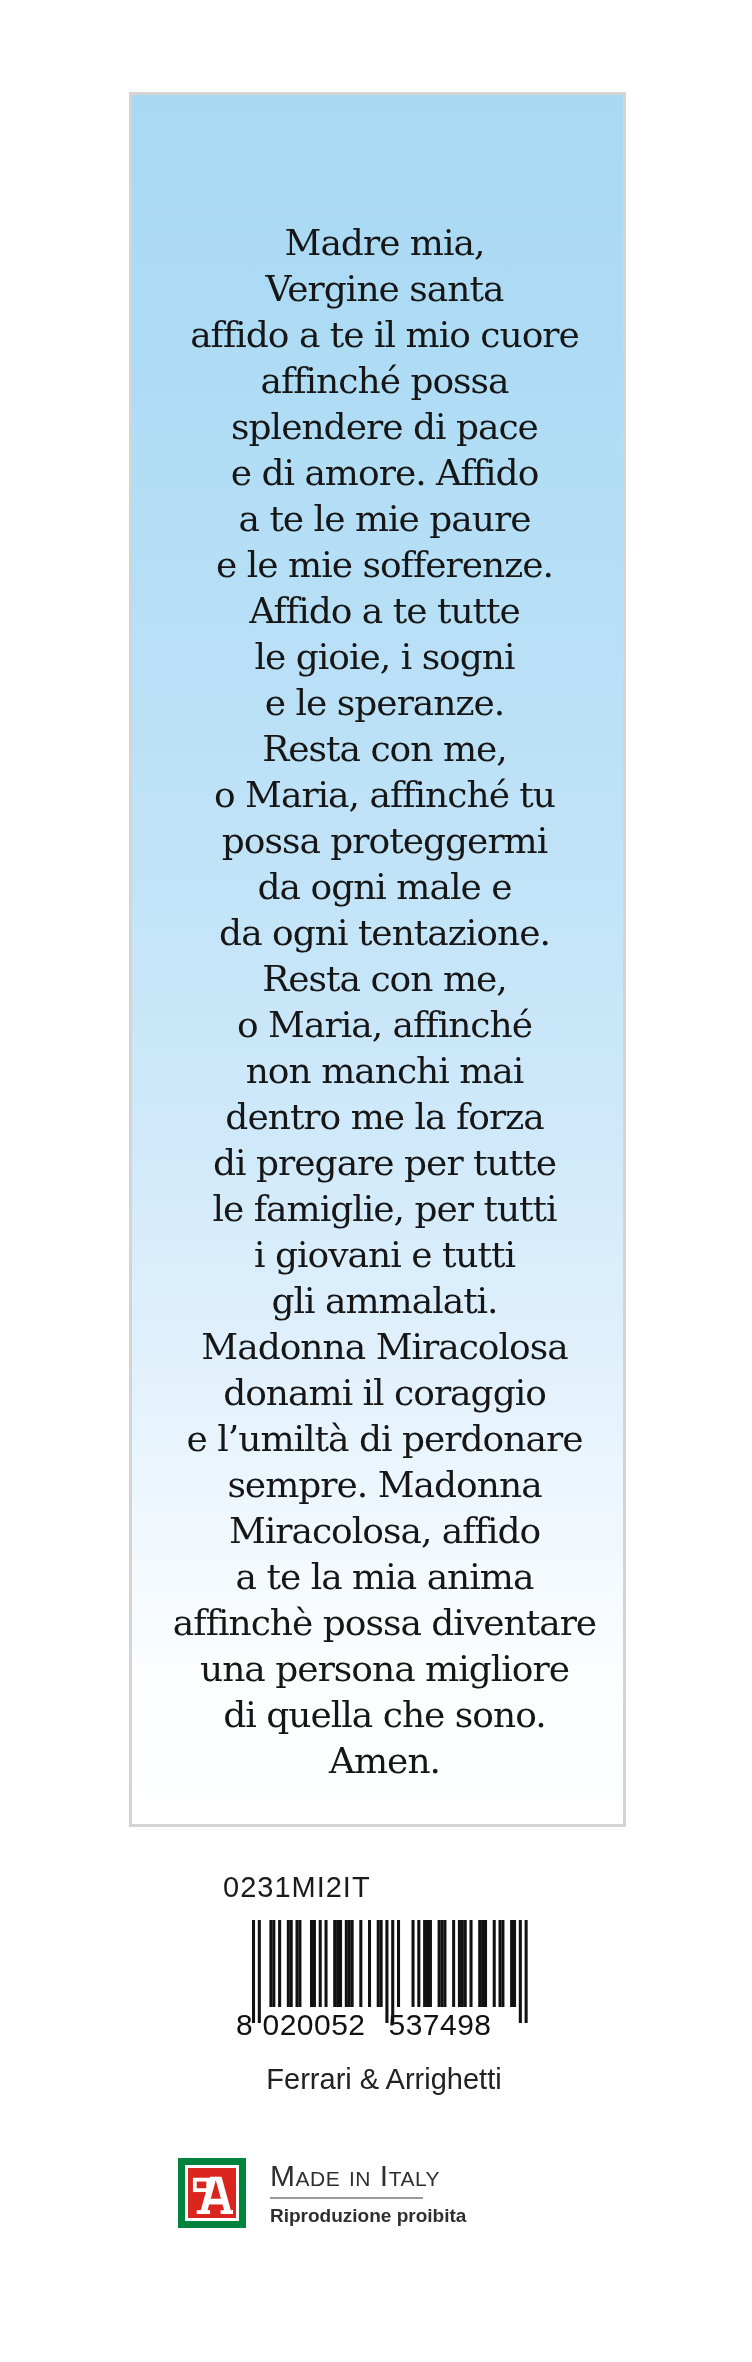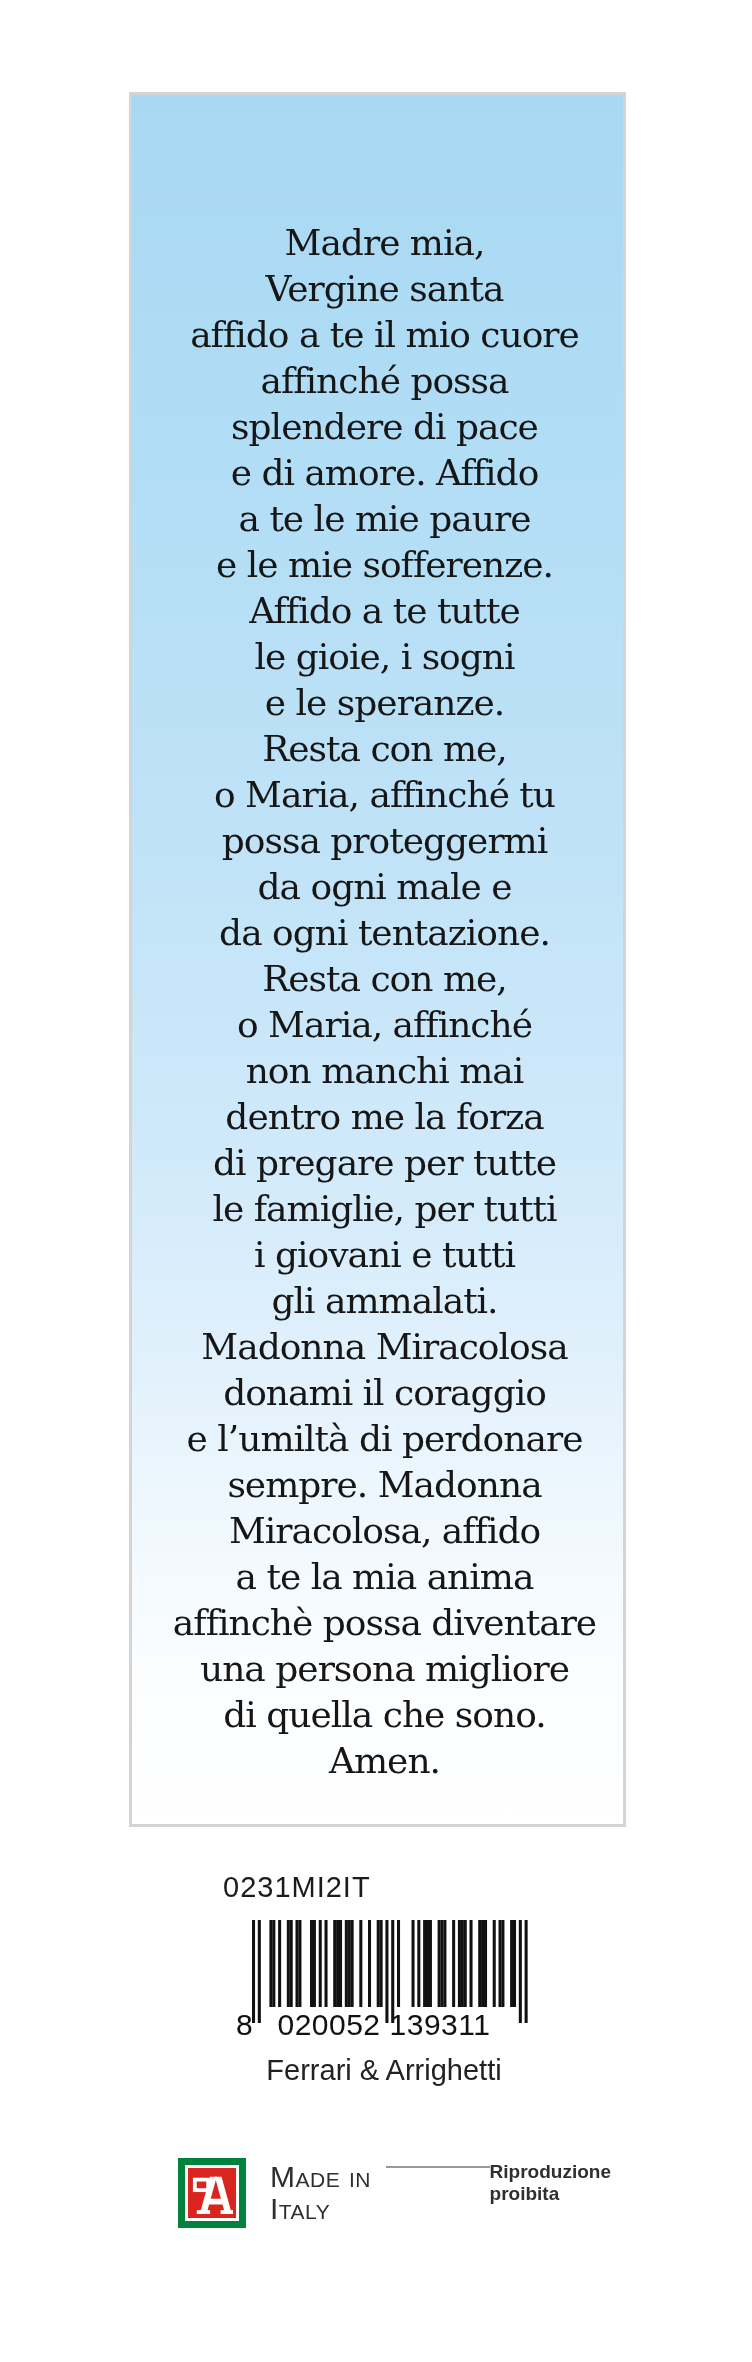--- a/index.html
+++ b/index.html
@@ -40,41 +40,41 @@
   }
   .barcode{
     position:relative;margin-top:17px;height:133px;
   }
   .barcode svg{position:absolute;left:29px;top:0;fill:#111111;}
   .bd{
     position:absolute;font-size:30px;line-height:34px;color:#111111;
     top:88px;white-space:nowrap;
   }
   .bd-first{left:13px;}
-  .bd-left{left:106px;transform:translateX(-50%);letter-spacing:0.5px;}
+  .bd-left{left:91px;transform:translateX(-50%);letter-spacing:0.5px;}
   .bd-right{left:217px;transform:translateX(-50%);letter-spacing:0.5px;}
   .publisher{
-    text-align:center;
+    margin-top:9px;text-align:center;
     font-size:29px;line-height:34px;color:#222222;
   }
   .footer{
     position:absolute;left:46px;top:2063px;
     display:flex;align-items:center;gap:24px;
   }
   .logo{
     width:68px;height:70px;background:var(--logo-green,#00843d);
     display:flex;align-items:center;justify-content:center;flex:none;
   }
   .logo-inner{
     width:48px;height:50px;background:var(--logo-red,#d9251d);
     border:3px solid #ffffff;box-sizing:content-box;
     display:flex;align-items:center;justify-content:center;
   }
   .logo-inner svg{width:42px;height:44px;display:block;}
-  .footer-text{display:flex;}
+  .footer-text{display:flex;flex-direction:column;}
   .made-in{
     font-variant:small-caps;font-size:30px;line-height:32px;
     letter-spacing:0.5px;color:#2f2f2f;
   }
   .footer-rule{width:153px;height:2px;background:#9a9a9a;margin:5px 0 6px;}
   .notice{font-size:19px;line-height:22px;color:#2f2f2f;font-weight:bold;}
 </style>
 </head>
 <body>
 
@@ -164,21 +164,21 @@
           <rect x="240.70" y="0" width="3.05" height="87"></rect>
           <rect x="246.50" y="0" width="3.05" height="87"></rect>
           <rect x="249.40" y="0" width="3.05" height="87"></rect>
           <rect x="258.10" y="0" width="3.05" height="87"></rect>
           <rect x="261.00" y="0" width="3.05" height="87"></rect>
           <rect x="266.80" y="0" width="3.05" height="103"></rect>
           <rect x="272.60" y="0" width="3.05" height="103"></rect>
         </svg>
       <span class="bd bd-first">8</span>
       <span class="bd bd-left">020052</span>
-      <span class="bd bd-right">139311</span>
+      <span class="bd bd-right">537498</span>
     </div>
     <div class="publisher">Ferrari &amp; Arrighetti</div>
   </div>
 
   <div class="footer">
     <div class="logo">
       <div class="logo-inner">
         <svg viewBox="0 0 44 46">
           <g fill="#ffffff">
             <polygon points="10,42 20,6 27,6 17,42"></polygon>

